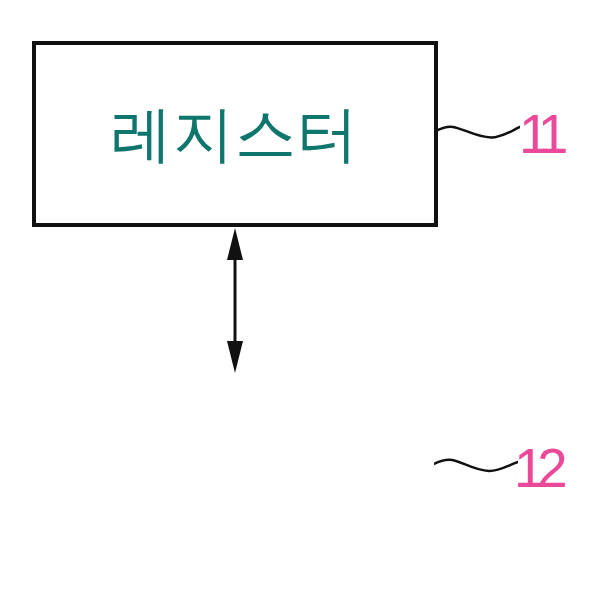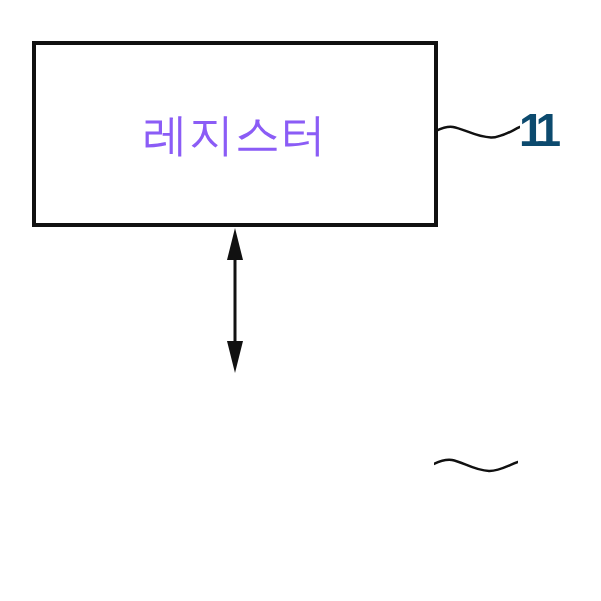--- a/index.html
+++ b/index.html
@@ -30,22 +30,22 @@
     width: 406px;
     height: 186px;
   }
   .block-timing {
     left: 32px;
     top: 374px;
     width: 406px;
     height: 189px;
   }
   .block-label {
-    color: #8b5cf6;
-    font-size: 45px;
+    color: #0f766e;
+    font-size: 61px;
     font-weight: 400;
     letter-spacing: 1px;
     white-space: nowrap;
     line-height: 1;
   }
   .arrow-svg {
     position: absolute;
     left: 225px;
     top: 227px;
     width: 20px;
@@ -53,23 +53,23 @@
   }
   .squiggle-svg {
     position: absolute;
     width: 84px;
     height: 24px;
   }
   .squiggle-11 { left: 436px; top: 118px; }
   .squiggle-12 { left: 434px; top: 452px; }
   .ref-label {
     position: absolute;
-    color: #0c4a6e;
-    font-size: 46px;
-    font-weight: 700;
+    color: #ec4899;
+    font-size: 55px;
+    font-weight: 400;
     line-height: 1;
     letter-spacing: -0.14em;
     white-space: nowrap;
   }
   .ref-11 { left: 519px; top: 107px; }
   .ref-12 { left: 514px; top: 441px; }
 </style>
 </head>
 <body>
 
@@ -89,14 +89,15 @@
   <svg class="squiggle-svg squiggle-11" viewBox="0 0 84 24" xmlns="http://www.w3.org/2000/svg">
     <path d="M0,13 C6,10 11,8 17,9 C27,10.5 40,19 55,19.5 C65,19.8 75,13 84,9" fill="none" stroke="#111111" stroke-width="2.5" stroke-linecap="round"></path>
   </svg>
 
   <div class="ref-label ref-11">11</div>
 
   <svg class="squiggle-svg squiggle-12" viewBox="0 0 84 24" xmlns="http://www.w3.org/2000/svg">
     <path d="M0,12 C6,9 11,7 18,8 C28,9.5 40,18.5 55,19 C65,19.3 75,13 84,10" fill="none" stroke="#111111" stroke-width="2.5" stroke-linecap="round"></path>
   </svg>
 
+  <div class="ref-label ref-12">12</div>
 
 </div>
 
 </body></html>

